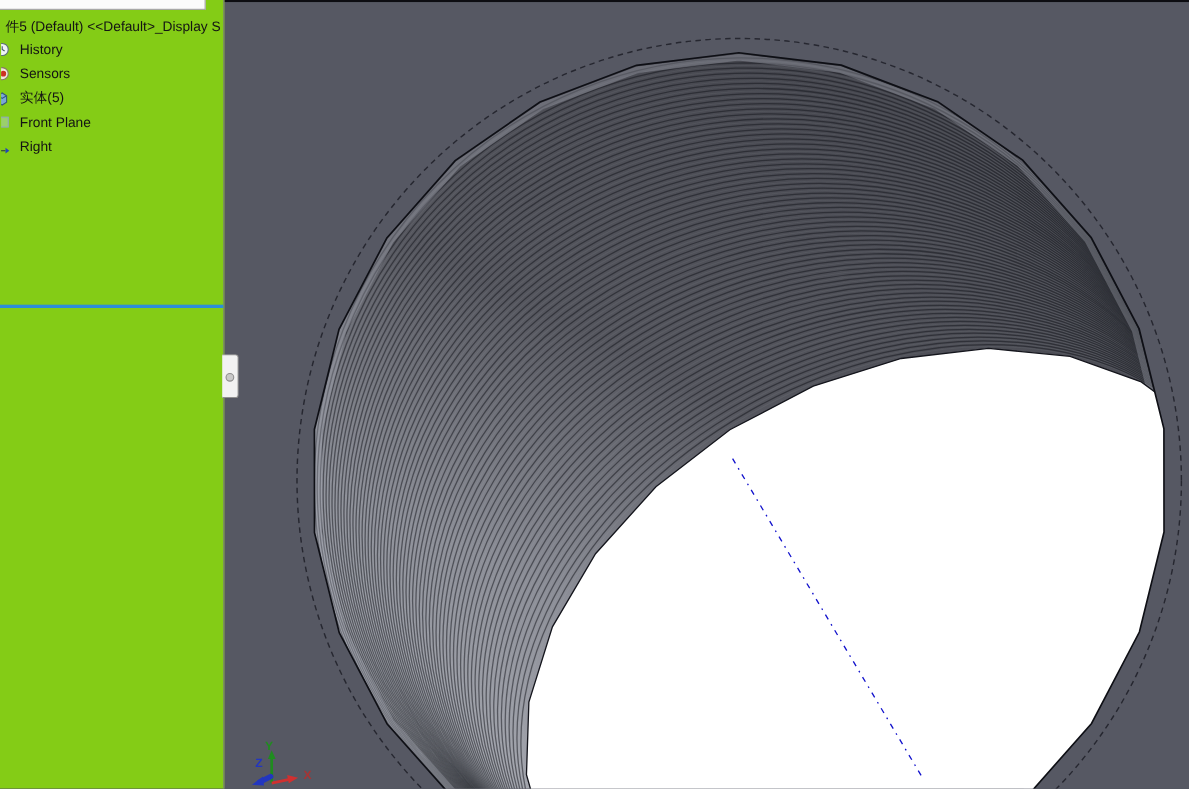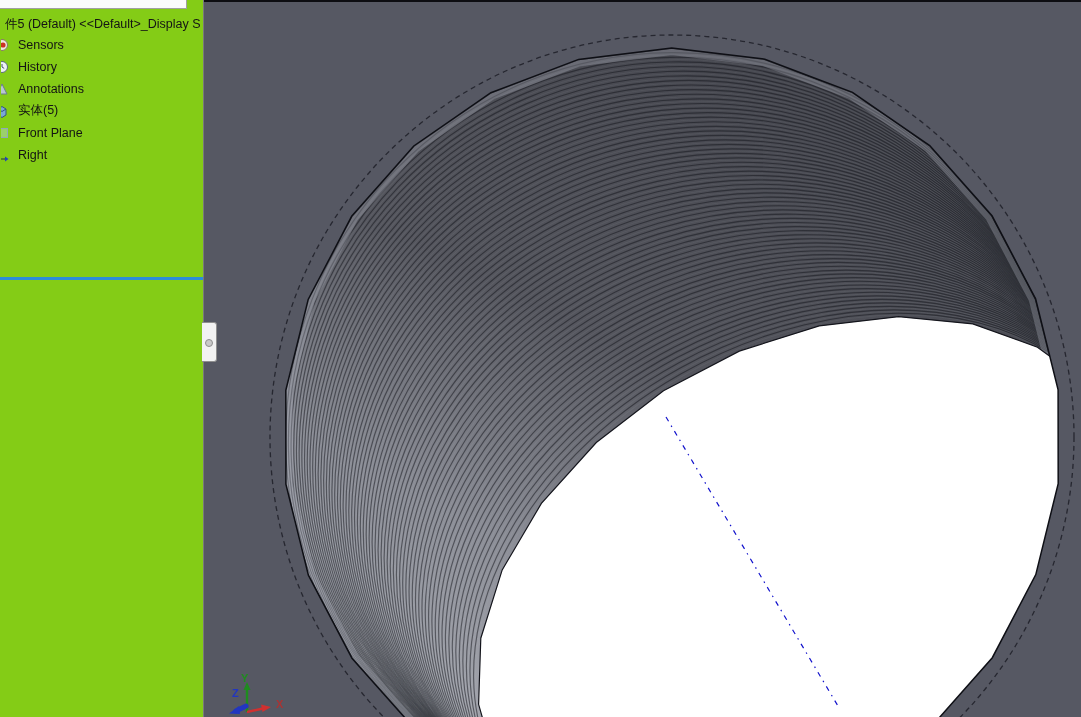--- a/index.html
+++ b/index.html
@@ -64,42 +64,34 @@
   <div class="filter-remnant"></div>
 
   <div class="tree">
     <div class="tree-row tree-root">
       <span class="tree-label">件5 (Default) &lt;&lt;Default&gt;_Display S</span>
     </div>
     <div id="tree-items">
         <div class="tree-row">
           <span class="icon-clip">
             <svg width="16" height="16" viewBox="0 0 16 16" fill="none" stroke-width="1">
+              <circle cx="8" cy="8" r="5.5" fill="#eef2f6" stroke="#5b6b7b"></circle>
+              <path d="M8 5v3l2.2 1.4" stroke="#445566" fill="none"></path>
+            </svg>
+          </span>
+          <span class="tree-label">History</span>
+        </div>
+        <div class="tree-row">
+          <span class="icon-clip">
+            <svg width="16" height="16" viewBox="0 0 16 16" fill="none" stroke-width="1">
               <circle cx="8" cy="8" r="5.5" fill="#f0e9e0" stroke="#887766"></circle>
               <circle cx="9" cy="8" r="2.6" fill="#cc3322"></circle>
             </svg>
           </span>
           <span class="tree-label">Sensors</span>
-        </div>
-        <div class="tree-row">
-          <span class="icon-clip">
-            <svg width="16" height="16" viewBox="0 0 16 16" fill="none" stroke-width="1">
-              <circle cx="8" cy="8" r="5.5" fill="#eef2f6" stroke="#5b6b7b"></circle>
-              <path d="M8 5v3l2.2 1.4" stroke="#445566" fill="none"></path>
-            </svg>
-          </span>
-          <span class="tree-label">History</span>
-        </div>
-        <div class="tree-row">
-          <span class="icon-clip">
-            <svg width="16" height="16" viewBox="0 0 16 16" fill="none" stroke-width="1">
-              <path d="M3 13 L8 3 L13 13 Z" fill="#b9c6d2" stroke="#6b7b8b"></path>
-            </svg>
-          </span>
-          <span class="tree-label">Annotations</span>
         </div>
         <div class="tree-row">
           <span class="icon-clip">
             <svg width="16" height="16" viewBox="0 0 16 16" fill="none" stroke-width="1">
               <path d="M4 6l4-2.5 4 2.5v6l-4 2.5L4 12z" fill="#7ba7d7" stroke="#33567f"></path>
               <path d="M4 6l4 2.5L12 6" fill="none" stroke="#33567f"></path>
             </svg>
           </span>
           <span class="tree-label">实体(5)</span>
         </div>

